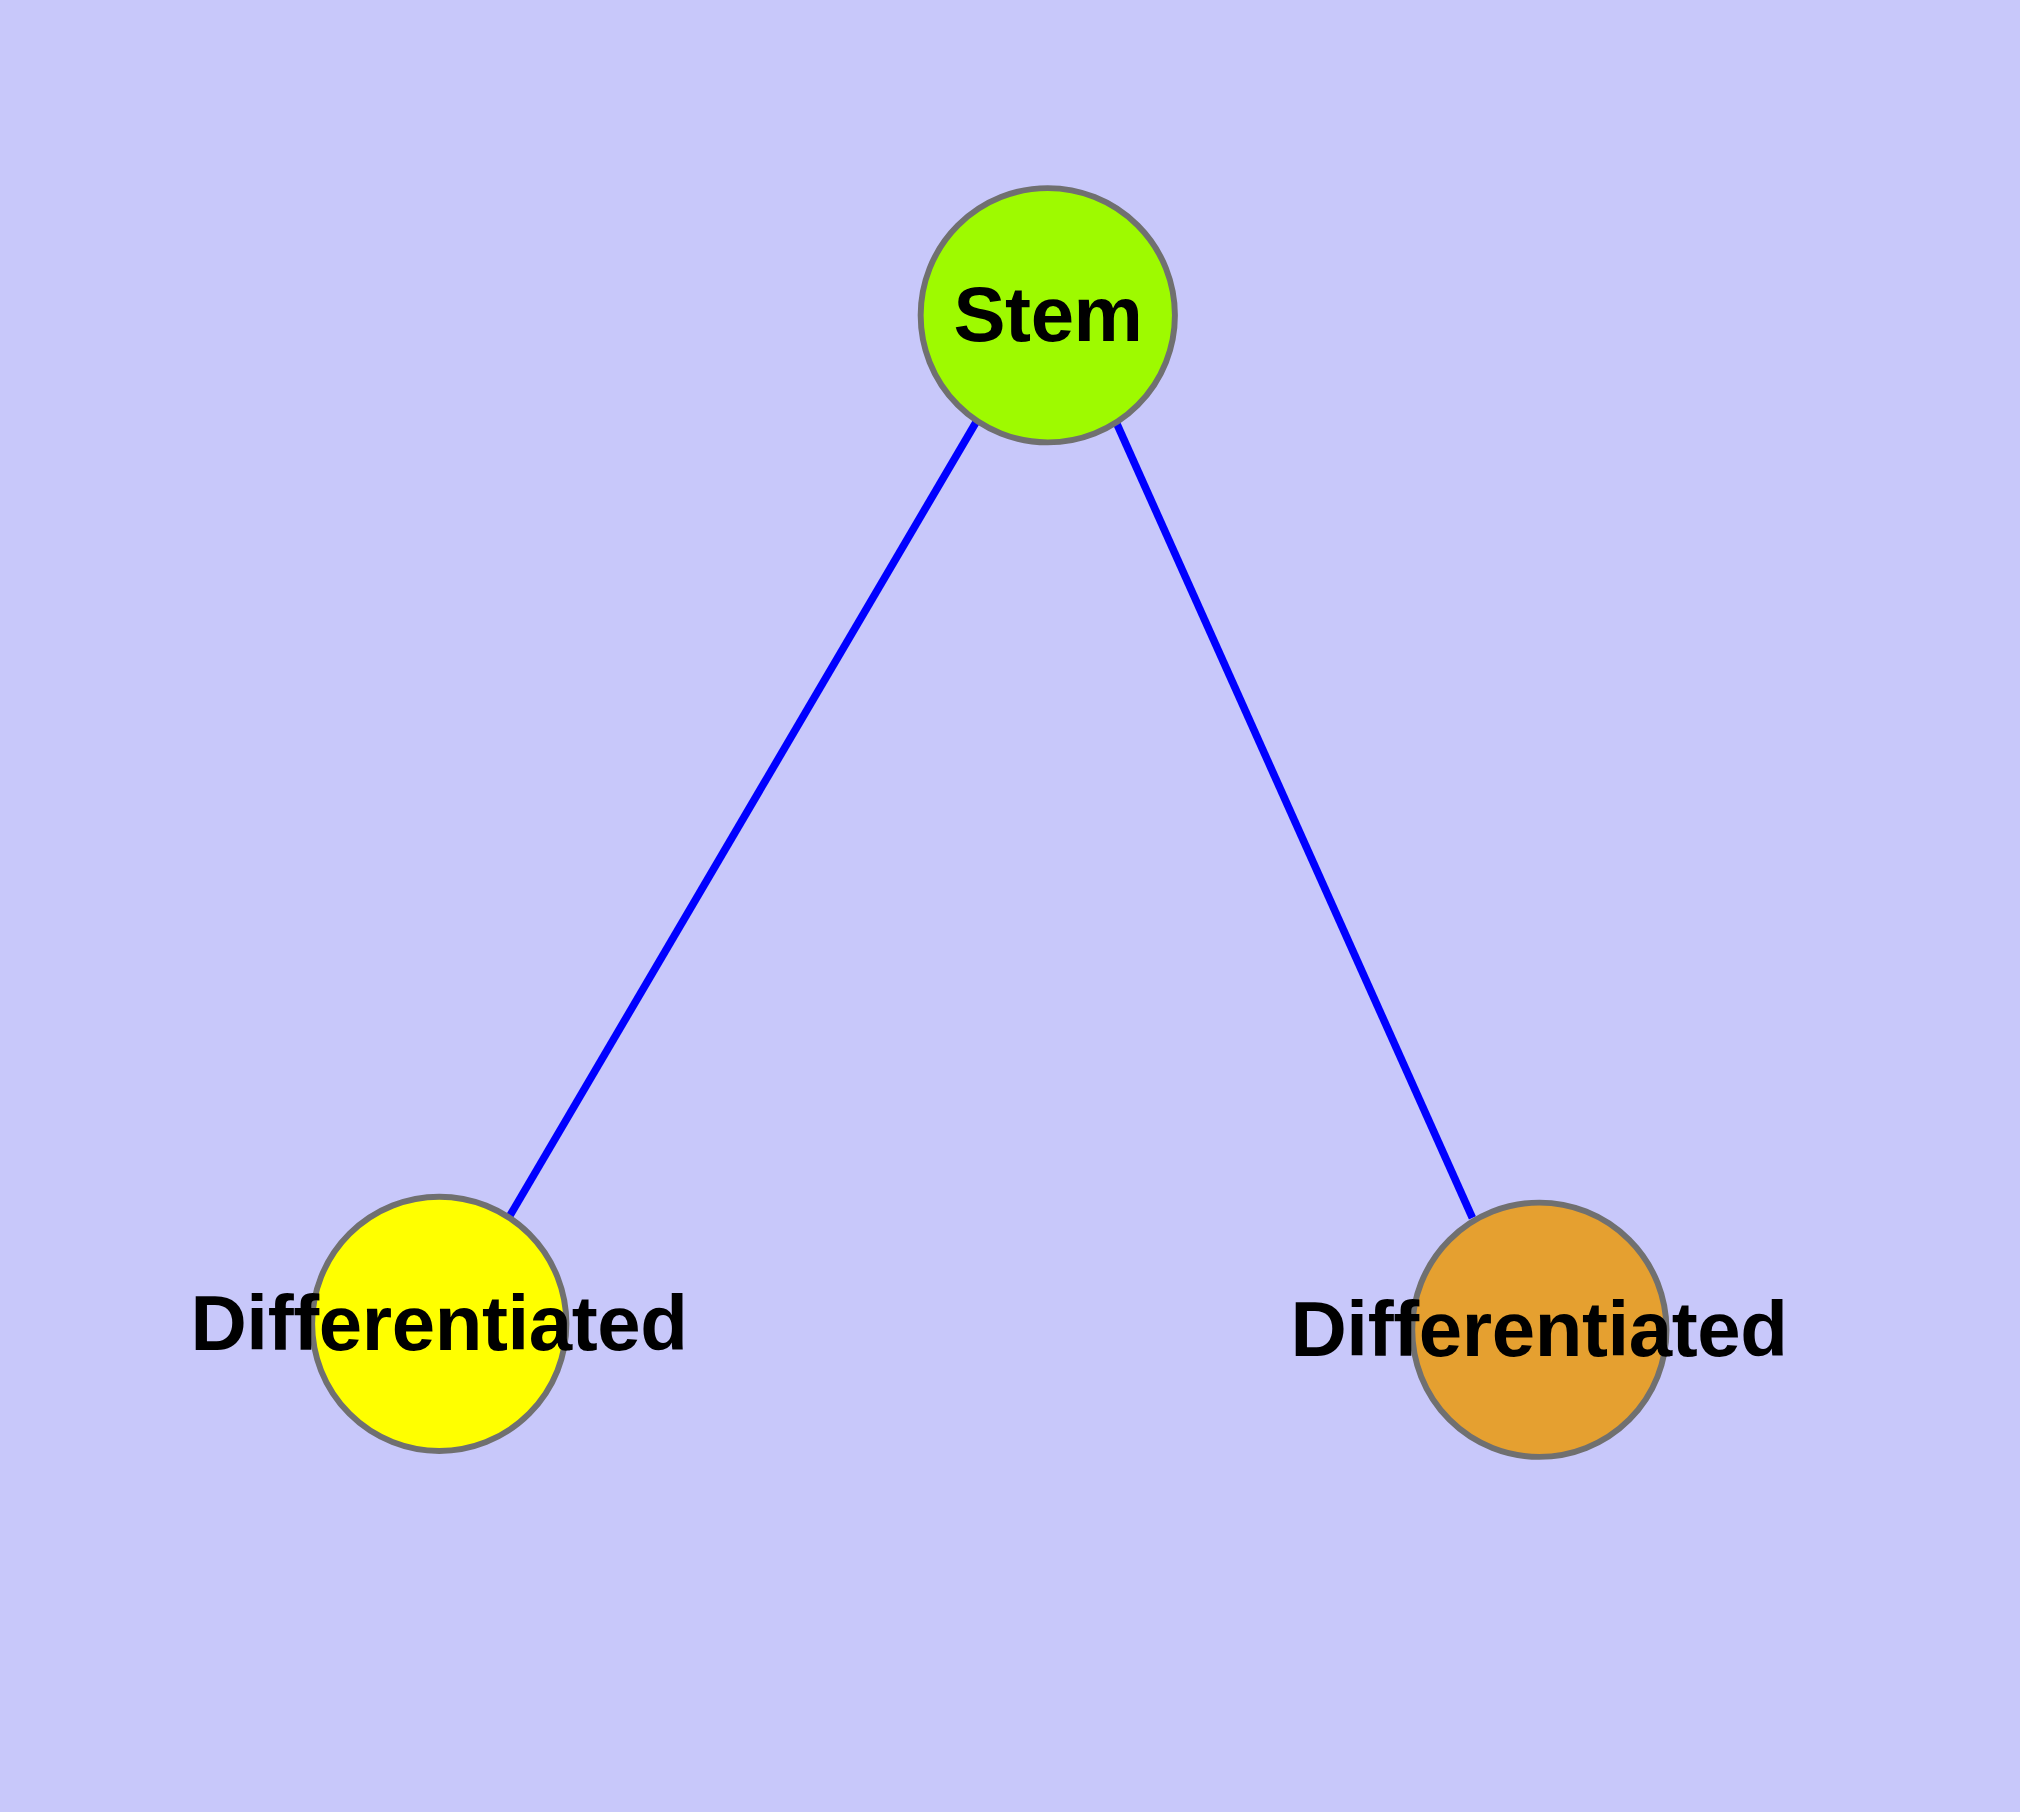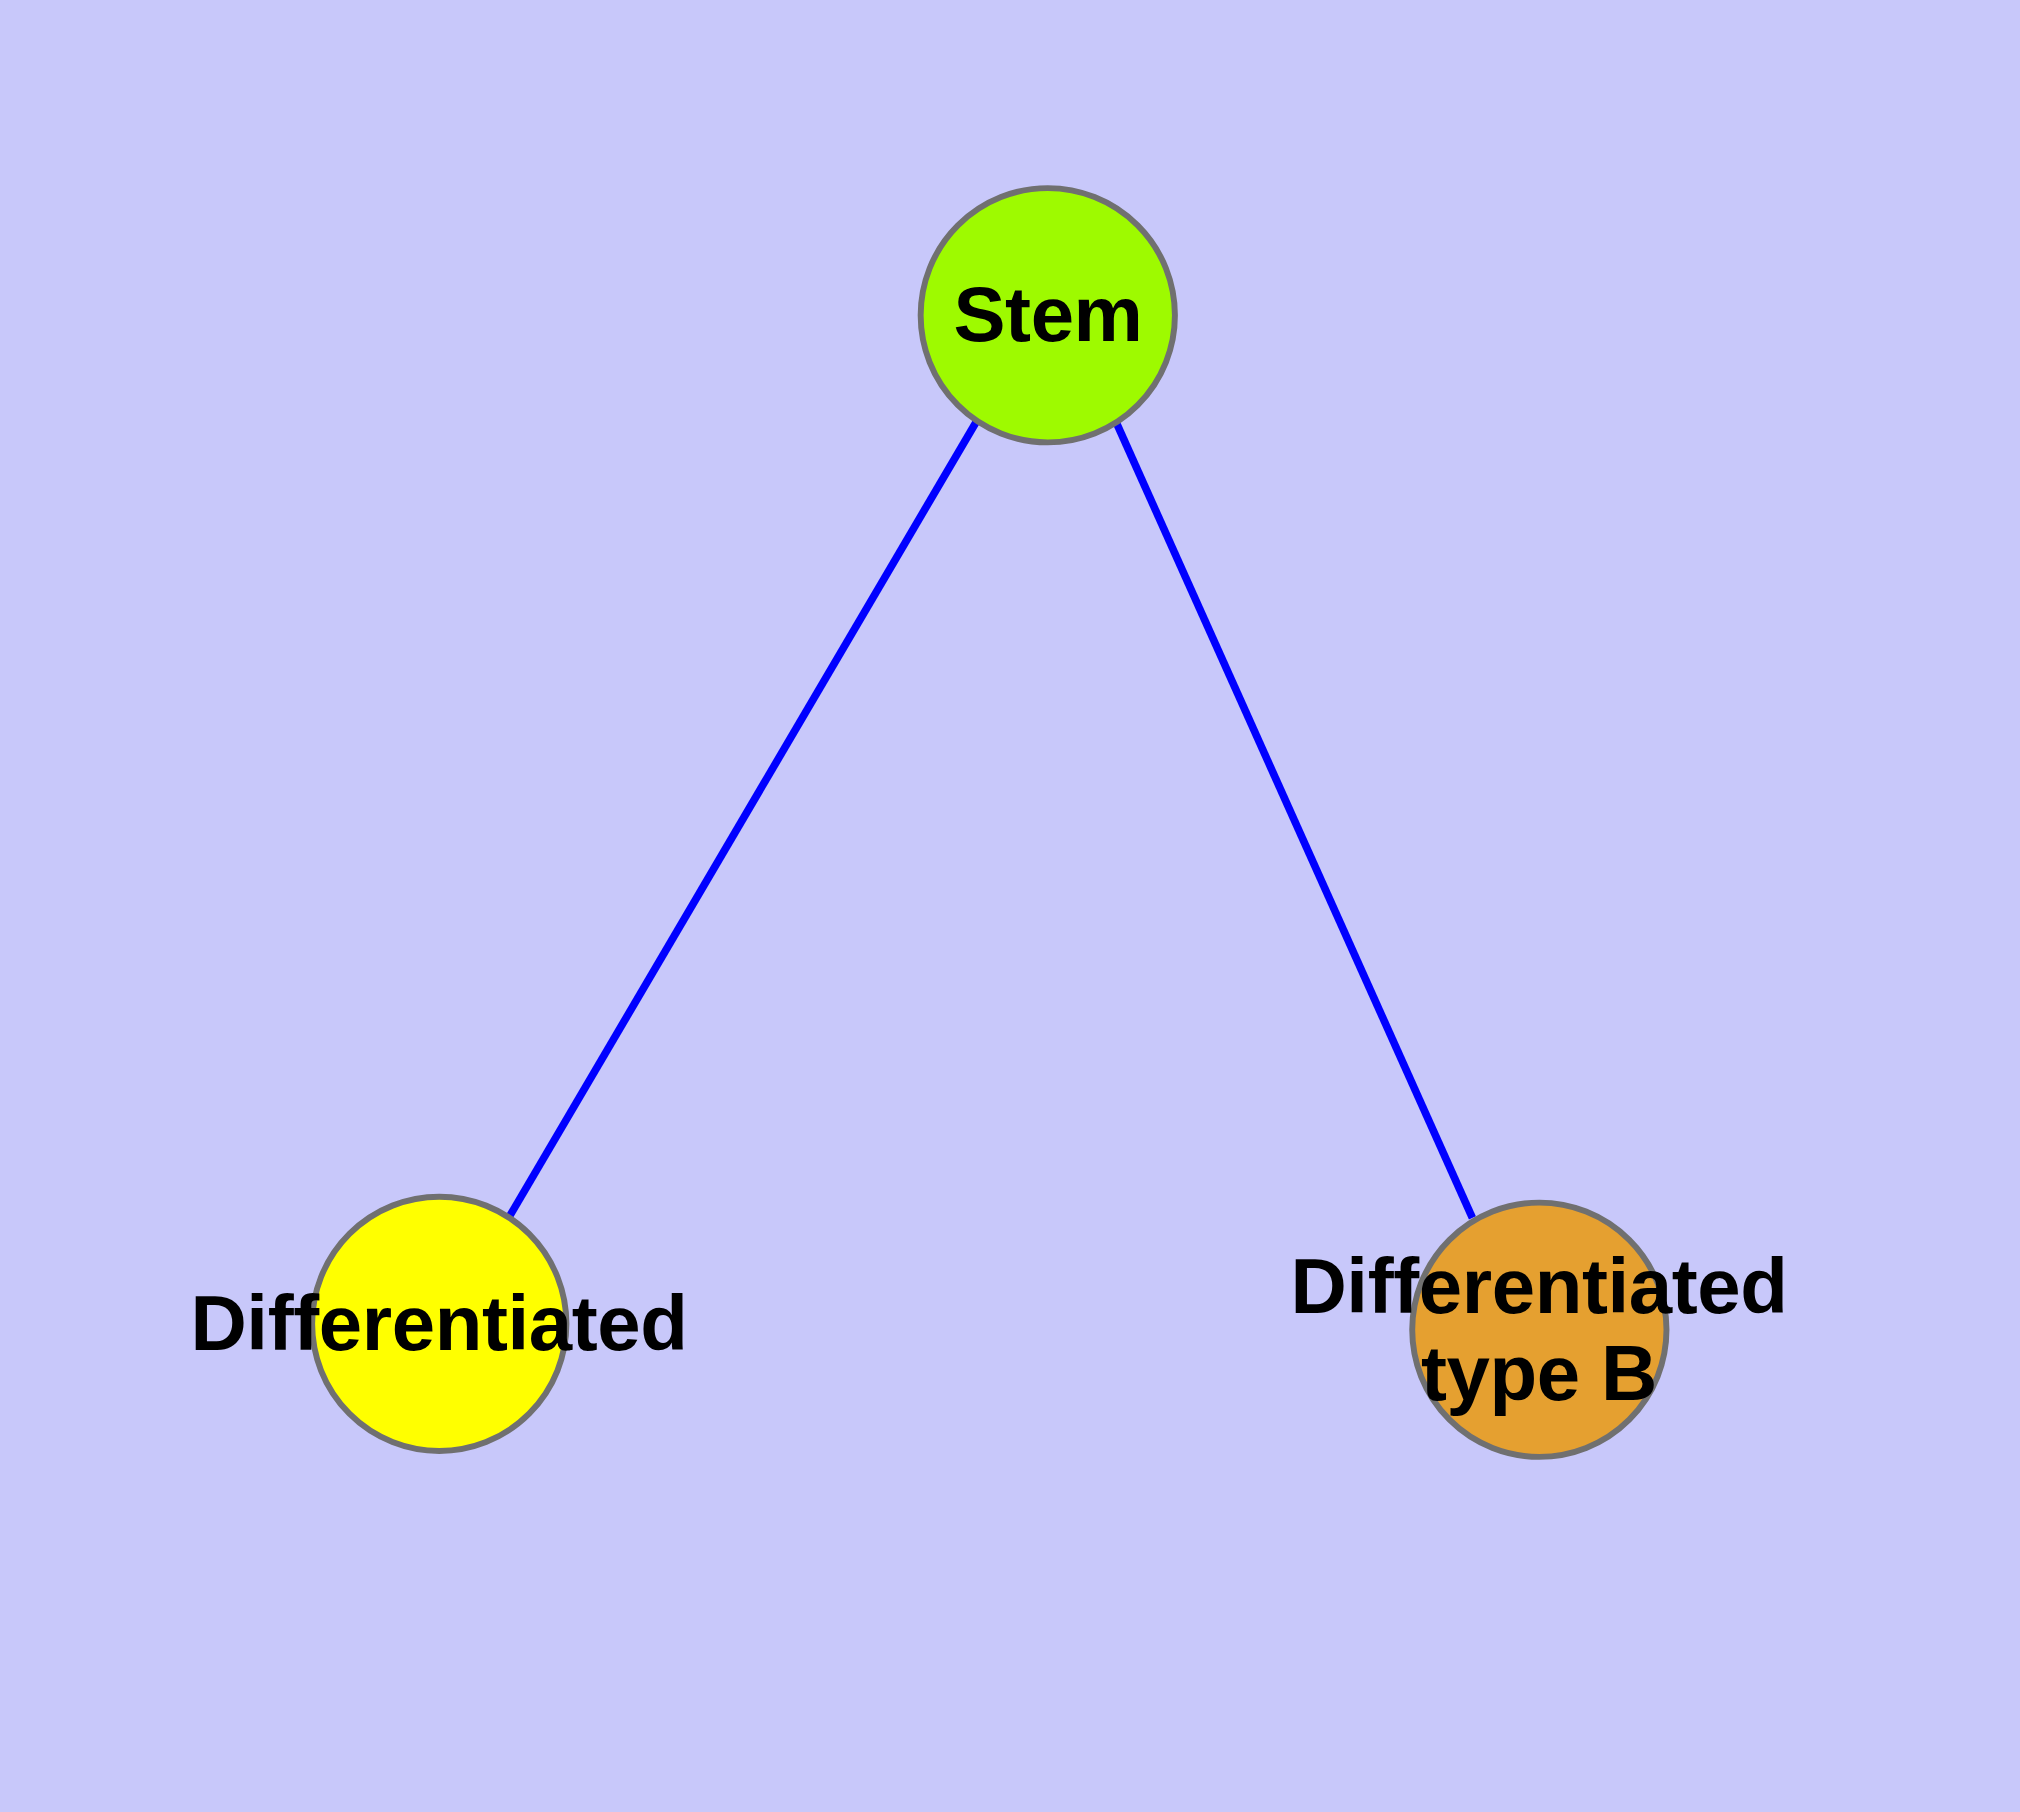--- a/index.html
+++ b/index.html
@@ -55,17 +55,17 @@
     <g id="node-layer">
         <circle cx="1236" cy="372" r="150" fill="#9efa00" stroke="#707070" stroke-width="7"></circle>
         <circle cx="518" cy="1562" r="150" fill="#ffff00" stroke="#707070" stroke-width="7"></circle>
         <circle cx="1816" cy="1569" r="150" fill="#e5a030" stroke="#707070" stroke-width="7"></circle>
       </g>
   </svg>
 
   <div id="label-layer">
       <div class="node-label" style="left: 1048px; top: 315px; font-size: 78px; color: rgb(0, 0, 0);"><div>Stem</div></div>
       <div class="node-label" style="left: 439px; top: 1324px; font-size: 78px; color: rgb(0, 0, 0);"><div>Differentiated</div></div>
-      <div class="node-label" style="left: 1539px; top: 1330px; font-size: 78px; color: rgb(0, 0, 0);"><div>Differentiated</div><div>type B</div></div>
+      <div class="node-label" style="left: 1539px; top: 1330px; font-size: 78px; color: rgb(0, 0, 0);"><div>Differentiated</div></div>
     </div>
 
 </div>
 
 
 </body></html>

